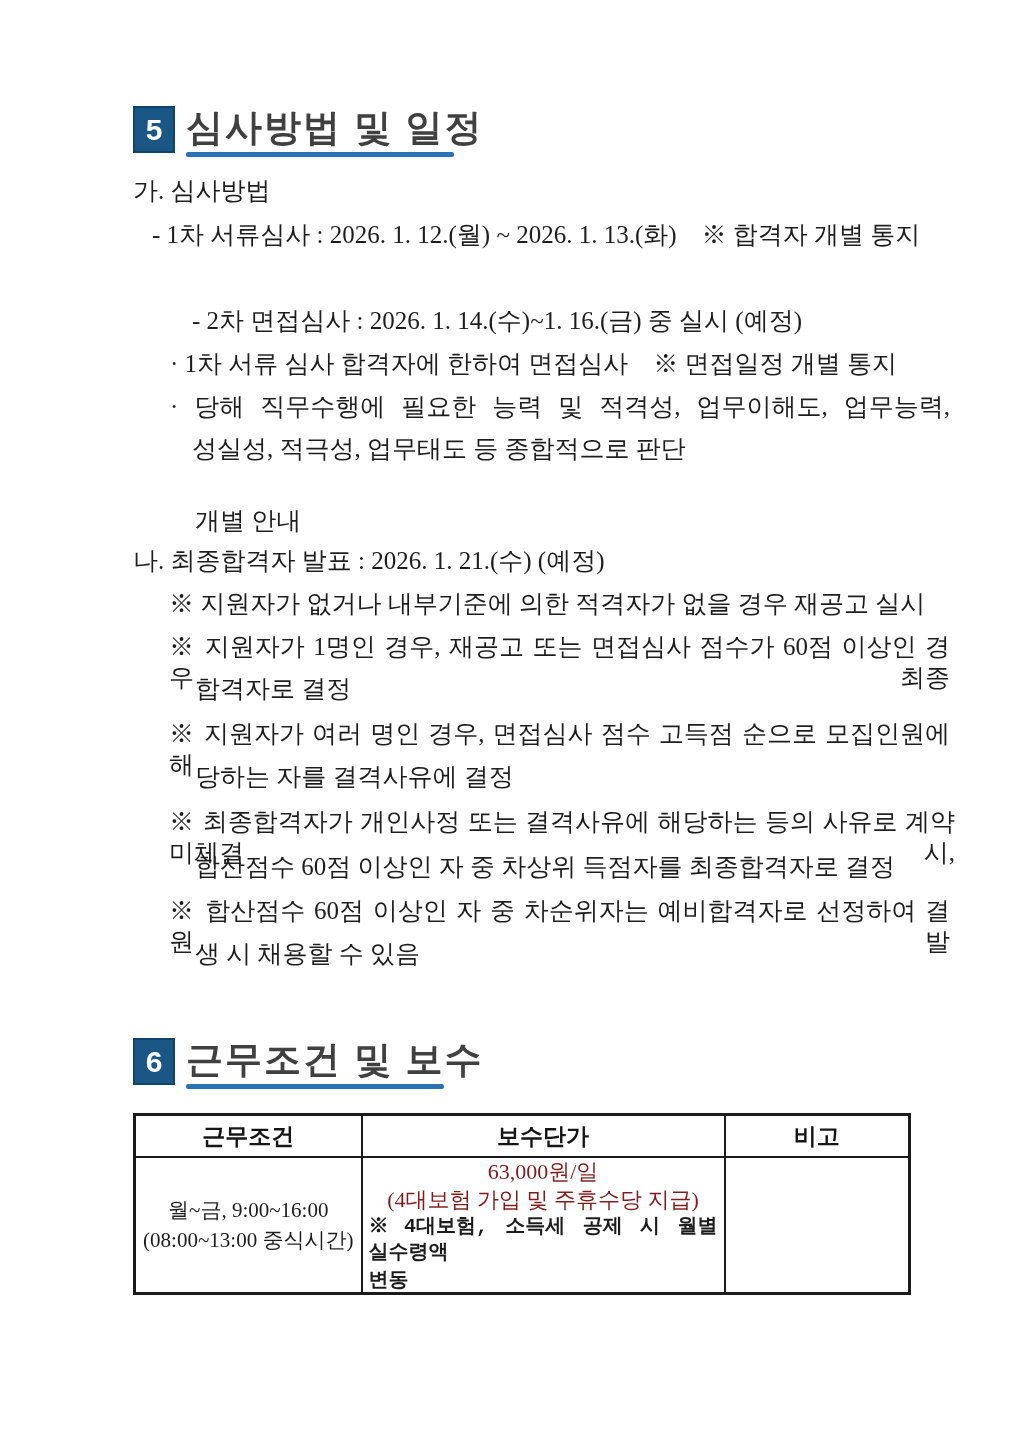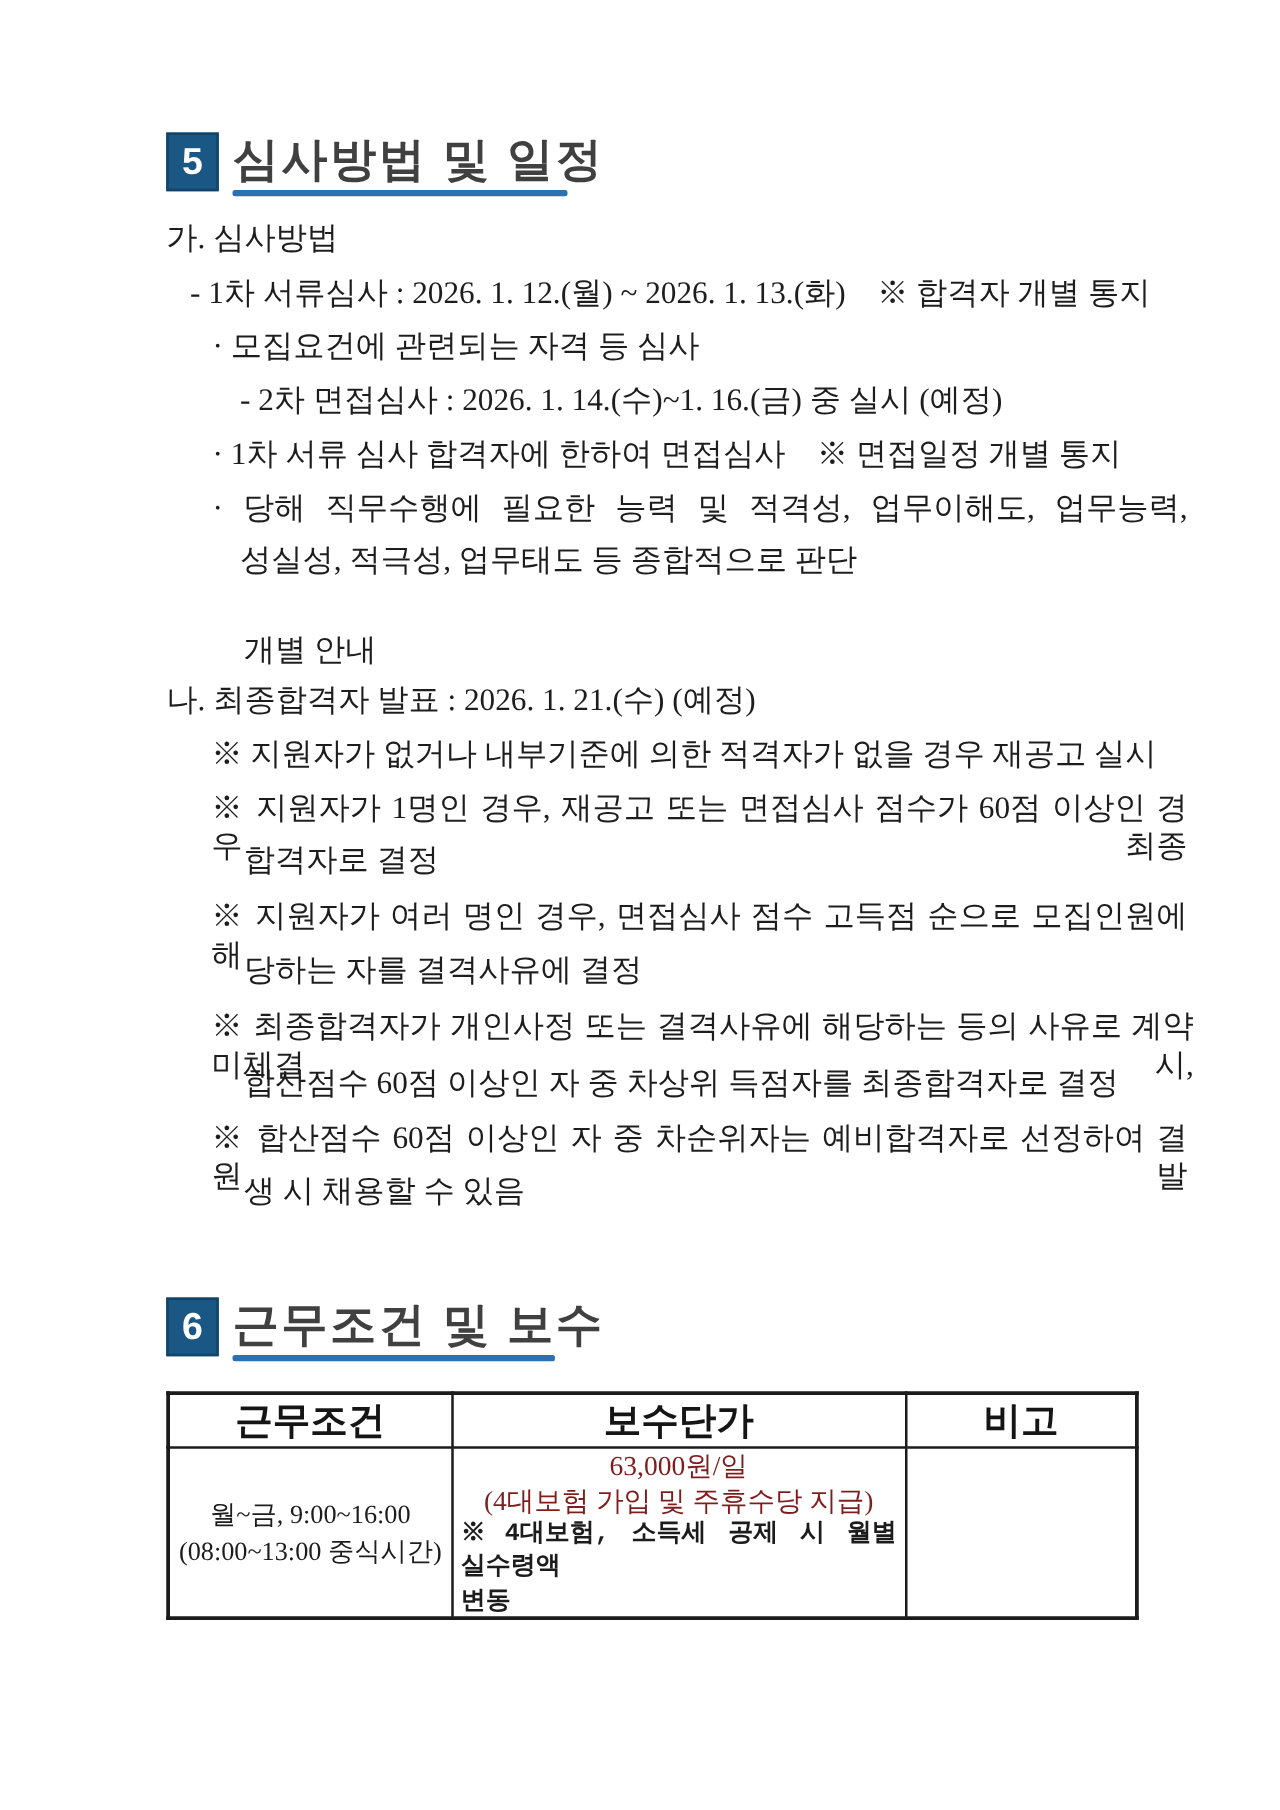--- a/index.html
+++ b/index.html
@@ -58,21 +58,21 @@
   
   #pay-table{
     position:absolute;left:133px;top:1113px;width:775px;
     border-collapse:collapse;table-layout:fixed;
     border:3px solid #1b1b1b;
   }
   #pay-table td,#pay-table th{
     border:2px solid #1b1b1b;vertical-align:middle;padding:0;
   }
   #pay-table th{
-    height:40px;font-size:30px;font-weight:bold;text-align:center;
+    height:40px;font-size:23px;font-weight:bold;text-align:center;
     font-family:"Liberation Serif", serif;color:#151515;
   }
   #pay-table td{height:108px;}
   .cell-cond{text-align:center;font-size:21px;line-height:30px;color:#1c1c1c;}
   .cell-pay{vertical-align:top !important;}
   .pay-line-center{text-align:center;font-size:22px;line-height:28px;color:#7f1d1d;}
   .pay-line-note{
     font-family:Liberation Mono, monospace;font-weight:600;
     font-size:20px;line-height:26px;color:#1c1c1c;
     padding:0 6px;text-align:justify;text-align-last:justify;
@@ -89,21 +89,20 @@
 <div id="page">
 
   <div class="sec-box" id="sec5-box">
     <span>5</span>
   </div>
   <div class="sec-title" id="sec5-title">심사방법 및 일정</div>
   <div class="sec-underline" id="sec5-underline"></div>
 
   <div class="line l0">가. 심사방법</div>
   <div class="line l1">- 1차 서류심사 : 2026. 1. 12.(월) ~ 2026. 1. 13.(화) ※ 합격자 개별 통지</div>
-  <div class="line l2">· 모집요건에 관련되는 자격 등 심사</div>
   <div class="line l3">- 2차 면접심사 : 2026. 1. 14.(수)~1. 16.(금) 중 실시 (예정)</div>
   <div class="line l4">· 1차 서류 심사 합격자에 한하여 면접심사 ※ 면접일정 개별 통지</div>
   <div class="line l5 jst">· 당해 직무수행에 필요한 능력 및 적격성, 업무이해도, 업무능력,</div>
   <div class="line l6">성실성, 적극성, 업무태도 등 종합적으로 판단</div>
   <div class="line l8">개별 안내</div>
   <div class="line l9">나. 최종합격자 발표 : 2026. 1. 21.(수) (예정)</div>
   <div class="line l10">※ 지원자가 없거나 내부기준에 의한 적격자가 없을 경우 재공고 실시</div>
   <div class="line l11 jst">※ 지원자가 1명인 경우, 재공고 또는 면접심사 점수가 60점 이상인 경우 최종</div>
   <div class="line l12">합격자로 결정</div>
   <div class="line l13 jst">※ 지원자가 여러 명인 경우, 면접심사 점수 고득점 순으로 모집인원에 해</div>

